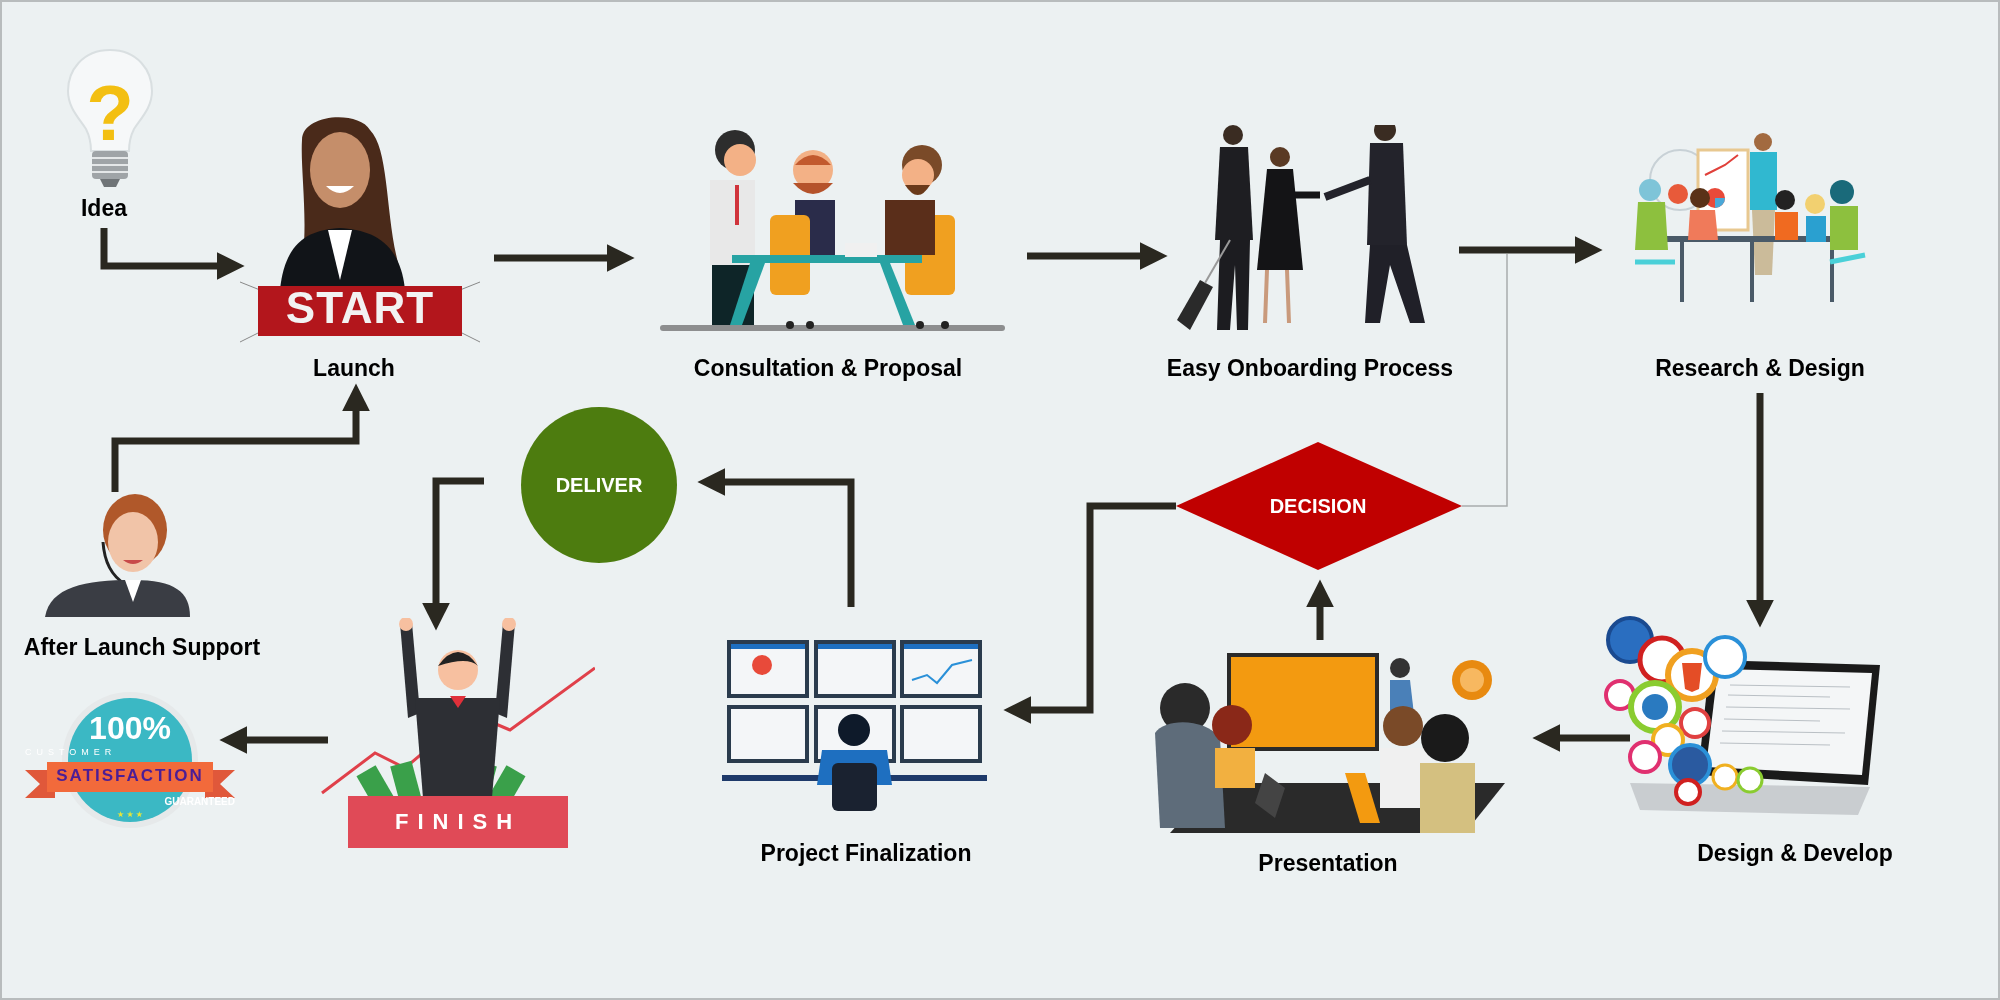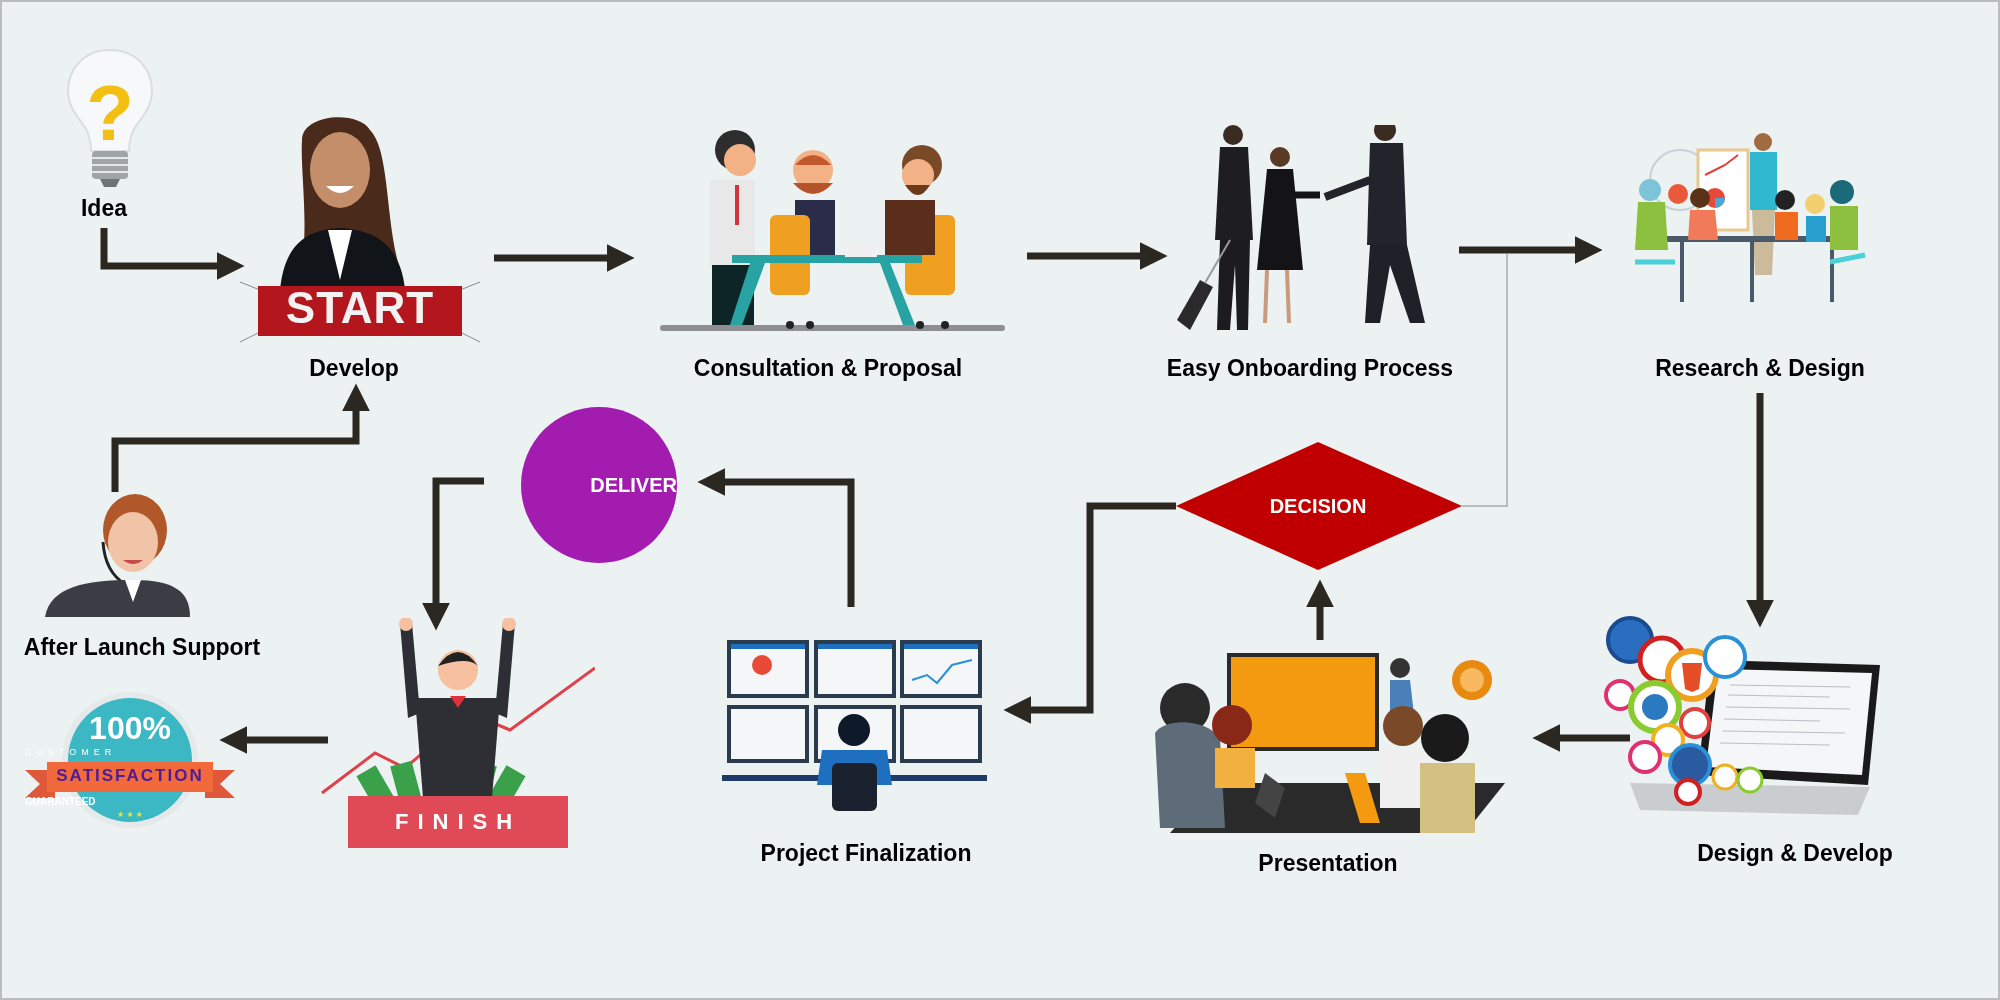--- a/index.html
+++ b/index.html
@@ -10,22 +10,22 @@
     box-shadow: inset 0 0 0 2px #b8bcbd;
   }
   .label {
     position: absolute; font-weight: bold; color: #000000;
     font-size: 23px; white-space: nowrap; transform: translateX(-50%);
   }
   .ill { position: absolute; }
   svg.flow { position: absolute; left: 0; top: 0; }
   .circle {
     position: absolute; left: 521px; top: 407px; width: 156px; height: 156px;
-    border-radius: 50%; background: #a21caf; display: flex; align-items: center;
-    justify-content: flex-end; color: #fff; font-weight: bold; font-size: 20px;
+    border-radius: 50%; background: #4d7c0f; display: flex; align-items: center;
+    justify-content: center; color: #fff; font-weight: bold; font-size: 20px;
   }
   .diamond-text {
     position: absolute; left: 1318px; top: 506px; transform: translate(-50%, -50%);
     color: #fff; font-weight: bold; font-size: 20px;
   }
 </style>
 </head>
 <body>
 
 <svg class="flow" width="2000" height="1000">
@@ -75,21 +75,21 @@
     <path d="M40,180 C45,130 70,120 100,118 C130,120 160,130 165,180 Z" fill="#111418"></path>
     <path d="M88,120 L100,170 L112,120 Z" fill="#fff"></path>
     <line x1="0" y1="172" x2="20" y2="180" stroke="#888" stroke-width="1"></line>
     <line x1="0" y1="232" x2="20" y2="222" stroke="#888" stroke-width="1"></line>
     <line x1="220" y1="180" x2="240" y2="172" stroke="#888" stroke-width="1"></line>
     <line x1="220" y1="222" x2="240" y2="232" stroke="#888" stroke-width="1"></line>
     <rect x="18" y="176" width="204" height="50" fill="#b3161c"></rect>
   </svg>
   <div style="position:absolute;left:0;right:0;top:176px;height:44px;display:flex;align-items:center;justify-content:center;color:#f2f2f2;font-weight:bold;font-size:44px;letter-spacing:1px;">START</div>
 </div>
-<div class="label" style="left:354px;top:355px;">Develop</div>
+<div class="label" style="left:354px;top:355px;">Launch</div>
 
 <div class="ill" style="left:660px;top:125px;width:345px;height:215px;">
   <svg width="345" height="215" viewBox="0 0 345 215">
     <rect x="0" y="200" width="345" height="6" rx="3" fill="#8d8e8f"></rect>
     <circle cx="75" cy="25" r="20" fill="#2d2d2d"></circle>
       <circle cx="80" cy="35" r="16" fill="#f3b186"></circle>
     <path d="M50,55 H95 V140 H50 Z" fill="#e8e8e8"></path>
       <path d="M52,140 H94 V200 H52 Z" fill="#0e2528"></path>
     <rect x="75" y="60" width="4" height="40" fill="#d0333b"></rect>
     <circle cx="153" cy="45" r="20" fill="#f3b186"></circle>
@@ -297,15 +297,15 @@
   <svg width="210" height="140" viewBox="0 0 210 140">
     <circle cx="105" cy="70" r="68" fill="#e6e9ea"></circle>
     <circle cx="105" cy="70" r="62" fill="#3bb8c4"></circle>
     <path d="M0,80 L30,80 L30,108 L0,108 L15,94 Z" fill="#e0583a"></path>
     <path d="M210,80 L180,80 L180,108 L210,108 L195,94 Z" fill="#e0583a"></path>
     <rect x="22" y="72" width="166" height="30" fill="#f26a3b"></rect>
   </svg>
   <div style="position:absolute;left:0;right:0;top:20px;text-align:center;color:#fff;font-weight:bold;font-size:32px;">100%</div>
   <div style="position:absolute;left:0;right:0;top:57px;text-align:left;color:#fff;font-size:9px;letter-spacing:5px;">CUSTOMER</div>
   <div style="position:absolute;left:0;right:0;top:76px;text-align:center;color:#4c1d95;font-weight:bold;font-size:17px;letter-spacing:2px;">SATISFACTION</div>
-  <div style="position:absolute;left:0;right:0;top:106px;text-align:left;color:#fff;font-weight:bold;font-size:10px;">GUARANTEED</div>
+  <div style="position:absolute;left:0;right:0;top:106px;text-align:right;color:#fff;font-weight:bold;font-size:10px;">GUARANTEED</div>
   <div style="position:absolute;left:0;right:0;top:120px;text-align:center;color:#e6e63a;font-size:8px;">★ ★ ★</div>
 </div>
 
 </body></html>

